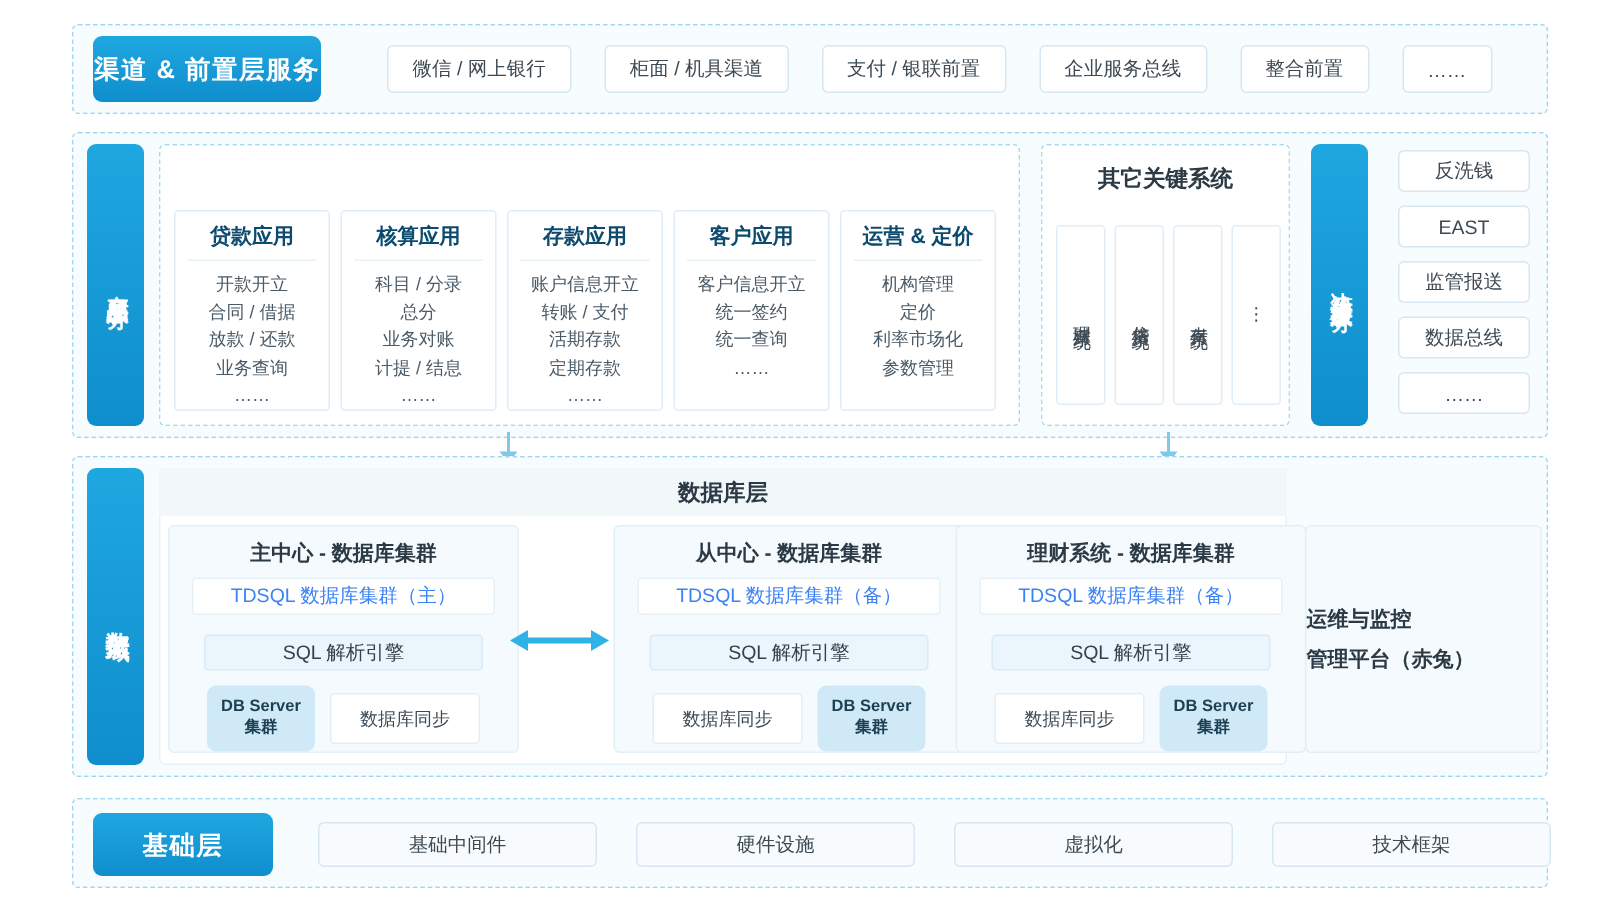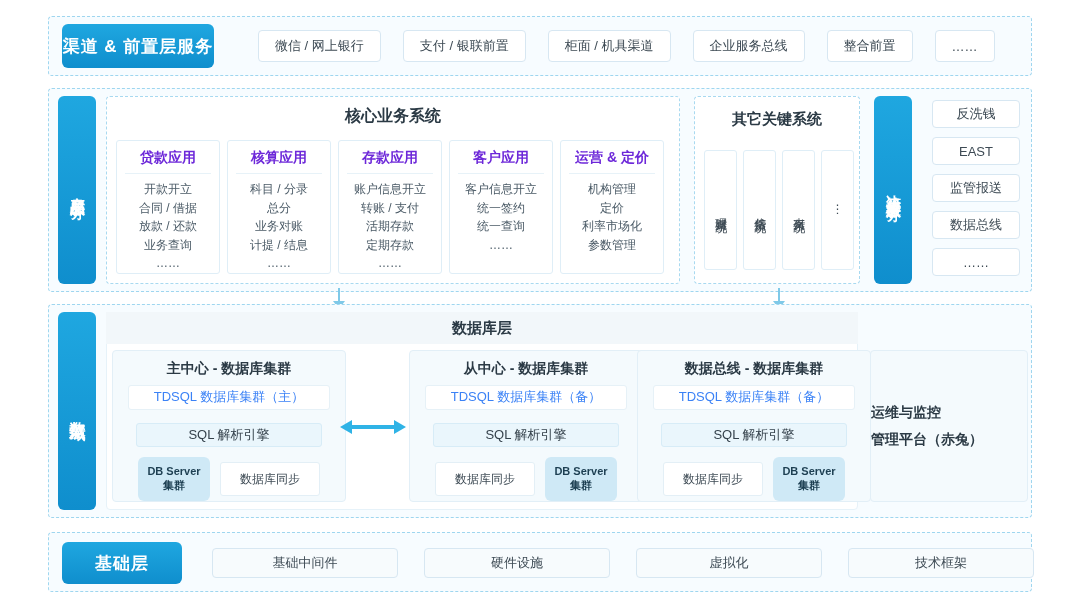--- a/index.html
+++ b/index.html
@@ -90,21 +90,21 @@
   }
   .core-col {
     width: 104px; height: 134px;
     border: 1px solid #dfeef7;
     border-radius: 3px;
     background: #fff;
     box-sizing: border-box;
     display: flex; flex-direction: column; align-items: center;
   }
   .core-col .hd {
-    font-size: 14px; font-weight: bold; color: #6d28d9;
+    font-size: 14px; font-weight: bold; color: #0c4a6e;
     padding: 8px 0 6px 0;
     border-bottom: 1px solid #e7f2f8;
     width: 84%; text-align: center;
   }
   .core-col .items {
     font-size: 12px; color: #4a5a66; line-height: 1.55;
     padding-top: 6px; text-align: center;
   }
 
   #other-box { left: 694px; top: 96px; width: 166px; height: 188px; }
@@ -234,34 +234,33 @@
 <body>
 
 <div class="page">
 
   <div class="band" id="channel-band"></div>
   <div class="blue-tab" id="channel-tab">
     <span>渠道 &amp; 前置层服务</span>
   </div>
   <div class="channel-pills">
     <div class="pill">微信 / 网上银行</div>
+    <div class="pill">柜面 / 机具渠道</div>
     <div class="pill">支付 / 银联前置</div>
-    <div class="pill">柜面 / 机具渠道</div>
     <div class="pill">企业服务总线</div>
     <div class="pill">整合前置</div>
     <div class="pill">……</div>
   </div>
 
   <div class="band" id="product-band"></div>
   <div class="blue-tab" id="product-tab">
     <span>产品层服务</span>
   </div>
 
   <div class="inner-box" id="core-box"></div>
-  <div id="core-title">核心业务系统</div>
   <div class="core-cols">
     <div class="core-col">
       <div class="hd">贷款应用</div>
       <div class="items" style="white-space: pre-line;">开款开立
 合同 / 借据
 放款 / 还款
 业务查询
 ……</div>
     </div>
     <div class="core-col">
@@ -357,21 +356,21 @@
     <div class="c-sub">TDSQL 数据库集群（备）</div>
     <div class="c-engine">SQL 解析引擎</div>
     <div class="c-bottom">
       <div class="db-sync">数据库同步</div>
       <div class="db-server" style="white-space: pre-line;">DB Server
 集群</div>
     </div>
   </div>
 
   <div class="db-cluster" id="cluster-2">
-    <div class="c-title">数据总线 - 数据库集群</div>
+    <div class="c-title">理财系统 - 数据库集群</div>
     <div class="c-sub">TDSQL 数据库集群（备）</div>
     <div class="c-engine">SQL 解析引擎</div>
     <div class="c-bottom">
       <div class="db-sync">数据库同步</div>
       <div class="db-server" style="white-space: pre-line;">DB Server
 集群</div>
     </div>
   </div>
 
   <svg id="sync-arrow" viewBox="0 0 66 18">

